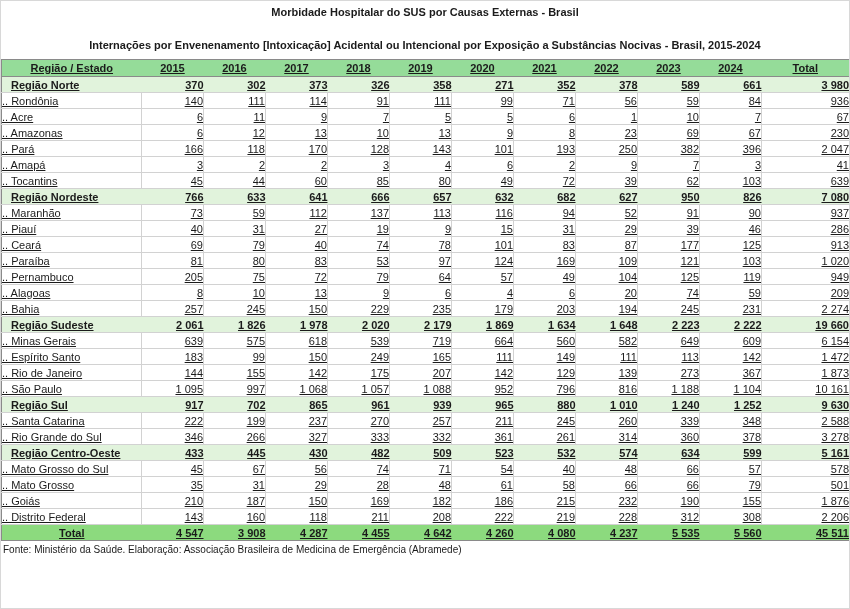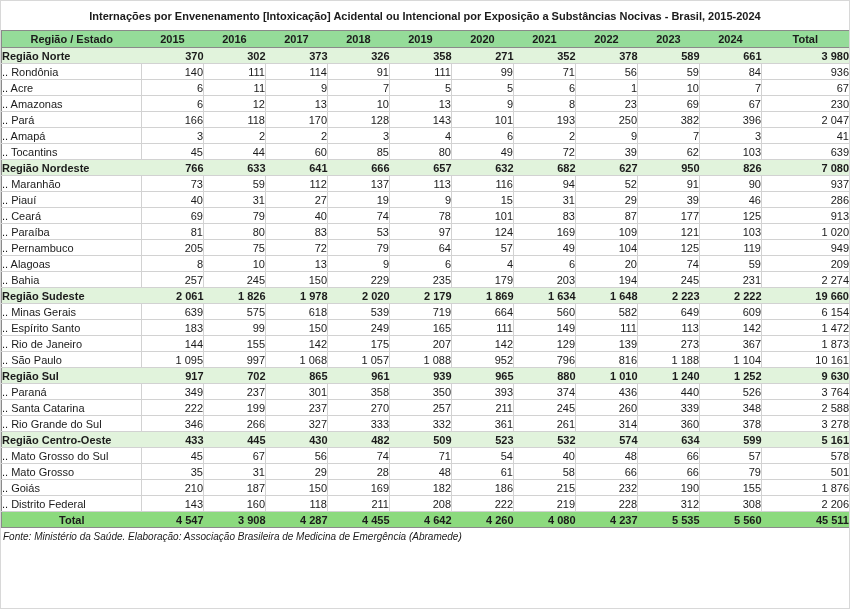--- a/index.html
+++ b/index.html
@@ -19,28 +19,29 @@
     background:#ffffff;
     overflow:hidden;
   }
   .titles{padding-top:5px;}
   .title,.subtitle{
     text-align:center;
     font-weight:bold;
     font-size:11px;
     line-height:13px;
   }
-  .subtitle{margin-top:4px;}
+  .subtitle{margin-top:20px;}
   table.data{
     margin-top:7px;
     border-collapse:collapse;
     table-layout:fixed;
     width:778px;
     font-size:11px;
     border:1px solid var(--outer);
+    text-decoration:underline;
   }
   table.data th{
     background:var(--header-green);
     font-weight:bold;
     height:17px;
     padding:0 2px;
     text-align:center;
     border-bottom:1px solid var(--outer);
     overflow:hidden;white-space:nowrap;
   }
@@ -49,35 +50,35 @@
     padding:0;
     overflow:hidden;
     white-space:nowrap;
     border-bottom:1px solid var(--grid);
   }
   tr.state td{border-right:1px solid var(--grid);}
   tr.state td:last-child{border-right:none;padding-left:40px;}
   td.label{text-align:left;padding-left:3px;}
   td.num{text-align:right;padding-right:7px;}
   td.num.dash{text-align:left;padding-left:5px;}
-  tr.region td{background:var(--region-green);font-weight:bold;}
+  tr.region td{background:var(--region-green);font-weight:bold;padding-left:9px;}
   tr.total td{background:var(--total-green);font-weight:bold;border-bottom:1px solid var(--outer);}
   tr.total td.label{text-align:center;padding-left:0;}
   .source{
-    font-style:italic;
     font-size:10px;
     padding:3px 0 0 2px;
     line-height:12px;
   }
 </style>
 </head>
 <body>
 
 <div class="page">
   <div class="titles">
+    <div class="title">Morbidade Hospitalar do SUS por Causas Externas  - Brasil</div>
     <div class="subtitle">Internações por Envenenamento [Intoxicação] Acidental ou Intencional por Exposição a Substâncias Nocivas - Brasil, 2015-2024</div>
   </div>
 
   <table class="data">
     <colgroup>
       <col style="width:140px">
       <col style="width:62px">
         <col style="width:62px">
         <col style="width:62px">
         <col style="width:62px">
@@ -394,34 +395,20 @@
           <td class="num">961</td>
           <td class="num">939</td>
           <td class="num">965</td>
           <td class="num">880</td>
           <td class="num">1 010</td>
           <td class="num">1 240</td>
           <td class="num">1 252</td>
           <td class="num">9 630</td>
         </tr>
         <tr class="state">
-          <td class="label">.. Paraná</td>
-          <td class="num">349</td>
-          <td class="num">237</td>
-          <td class="num">301</td>
-          <td class="num">358</td>
-          <td class="num">350</td>
-          <td class="num">393</td>
-          <td class="num">374</td>
-          <td class="num">436</td>
-          <td class="num">440</td>
-          <td class="num">526</td>
-          <td class="num">3 764</td>
-        </tr>
-        <tr class="state">
           <td class="label">.. Santa Catarina</td>
           <td class="num">222</td>
           <td class="num">199</td>
           <td class="num">237</td>
           <td class="num">270</td>
           <td class="num">257</td>
           <td class="num">211</td>
           <td class="num">245</td>
           <td class="num">260</td>
           <td class="num">339</td>

